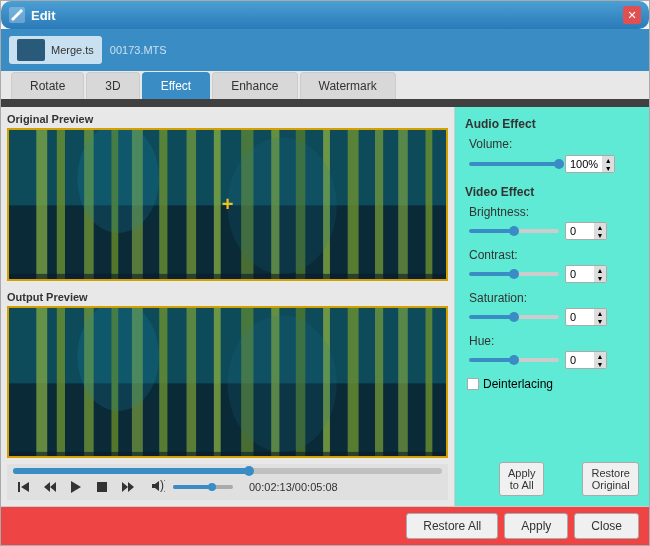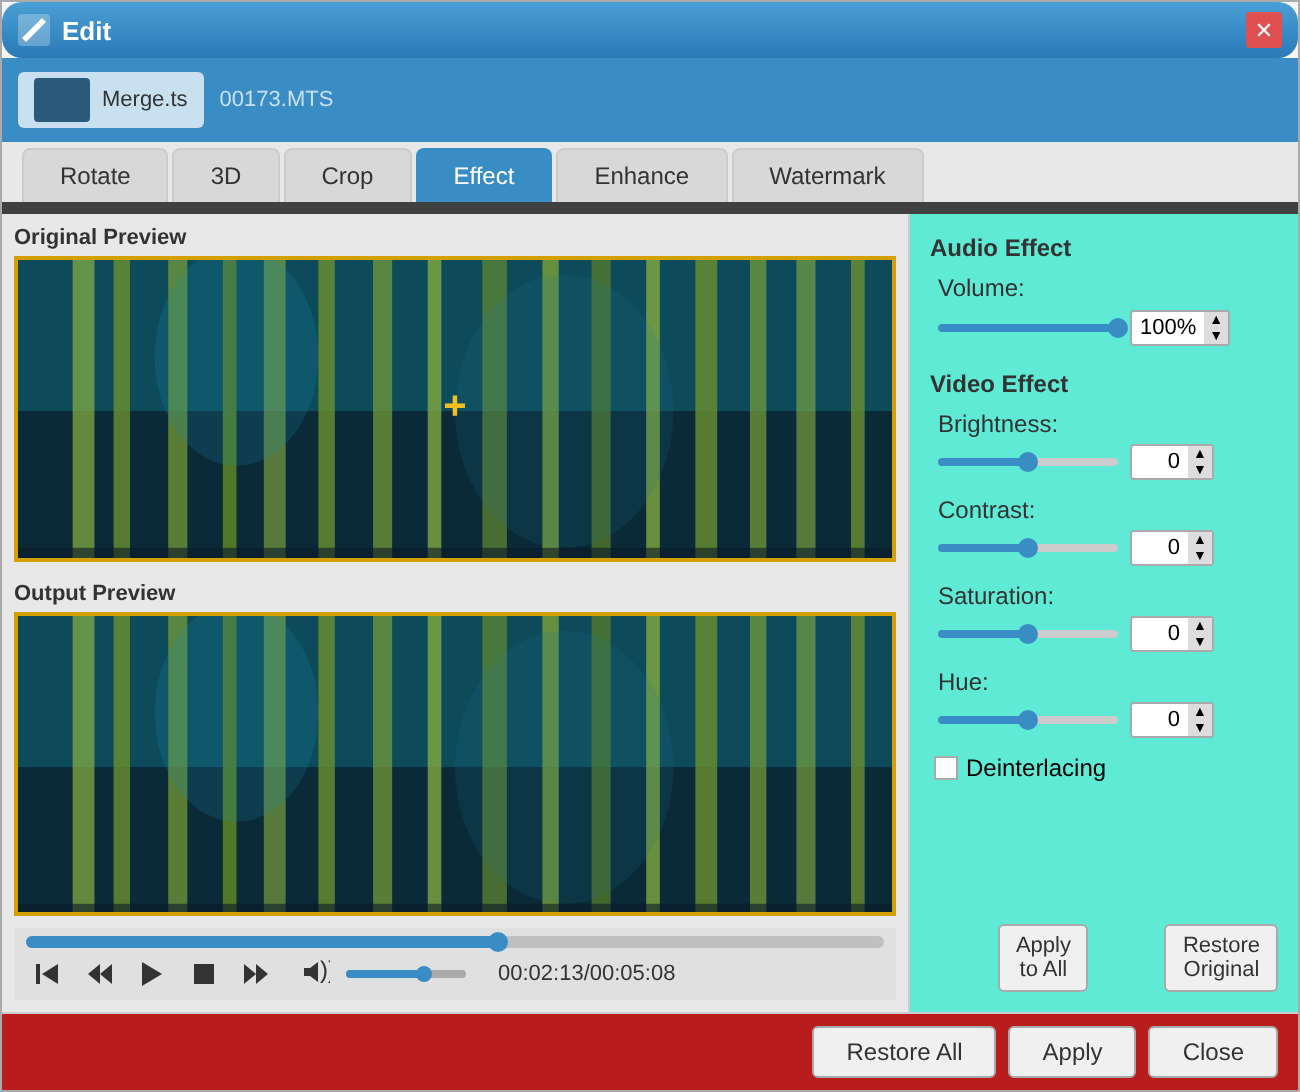--- a/index.html
+++ b/index.html
@@ -38,21 +38,21 @@
       padding: 3px 8px; gap: 6px; cursor: pointer;
     }
     .file-thumb { width: 28px; height: 22px; background: #2a5a7a; border-radius: 2px; }
     .file-name { font-size: 11px; color: #333; }
 
     .tabs {
       background: #e8e8e8;
       display: flex;
       align-items: flex-end;
       height: 36px;
-      border-bottom: 6px solid #404040;
+      border-bottom: 8px solid #404040;
       flex-shrink: 0;
       padding: 0 10px;
     }
     .tab {
       padding: 6px 18px;
       cursor: pointer;
       border-radius: 4px 4px 0 0;
       font-size: 12px;
       color: #333;
       background: #d8d8d8;
@@ -195,21 +195,21 @@
     .slider-fill { height: 100%; background: #3a8cc4; border-radius: 2px; }
     .slider-thumb {
       position: absolute; width: 10px; height: 10px;
       background: #3a8cc4; border-radius: 50%;
       top: -3px; transform: translateX(-50%);
     }
     .value-box {
       display: flex; align-items: center; border: 1px solid #aaa;
       background: white; border-radius: 2px;
     }
-    .value-num { padding: 1px 4px; font-size: 11px; min-width: 28px; text-align: right; }
+    .value-num { padding: 1px 4px; font-size: 11px; min-width: 28px; text-align: left; }
     .spin-btns { display: flex; flex-direction: column; }
     .spin-btn { width: 12px; height: 8px; border: none; background: #ddd; cursor: pointer; font-size: 7px; line-height: 1; padding: 0; display: flex; align-items: center; justify-content: center; }
 
     .video-section { flex: 1; }
 
     .effect-row { margin-bottom: 8px; }
     .effect-label { font-size: 12px; color: #333; margin-bottom: 3px; margin-left: 4px; }
 
     .deinterlace-row { display: flex; align-items: center; gap: 4px; margin-top: 4px; margin-left: 2px; }
     .checkbox { width: 12px; height: 12px; border: 1px solid #aaa; background: white; flex-shrink: 0; }
@@ -218,21 +218,21 @@
 
     .bottom-buttons-top {
       display: flex; gap: 4px; justify-content: flex-end; margin-bottom: 4px;
     }
     .btn-small {
       padding: 4px 8px; border: 1px solid #aaa; background: #f0f0f0;
       cursor: pointer; border-radius: 3px; font-size: 11px; color: #333; margin-left: 34px;
     }
 
     .bottom-bar {
-      background: #b91c1c;
+      background: #ef4444;
       border-top: 1px solid #ccc;
       display: flex;
       justify-content: flex-end;
       align-items: center;
       gap: 6px;
       padding: 6px 10px;
       flex-shrink: 0;
     }
     .btn-main {
       padding: 5px 16px; border: 1px solid #aaa; background: #f0f0f0;
@@ -258,21 +258,20 @@
     <div class="file-item">
       <div class="file-thumb"></div>
       <span class="file-name">Merge.ts</span>
     </div>
     <span style="color:#c8e0f0; margin-left:8px; font-size:11px;">00173.MTS</span>
   </div>
 
   <div class="tabs">
     <div class="tab">Rotate</div>
     <div class="tab">3D</div>
-    <div class="tab">Crop</div>
     <div class="tab active">Effect</div>
     <div class="tab">Enhance</div>
     <div class="tab">Watermark</div>
   </div>
 
   <div class="main-content">
 
     <div class="preview-panel">
 
       <div class="preview-label">Original Preview</div>

